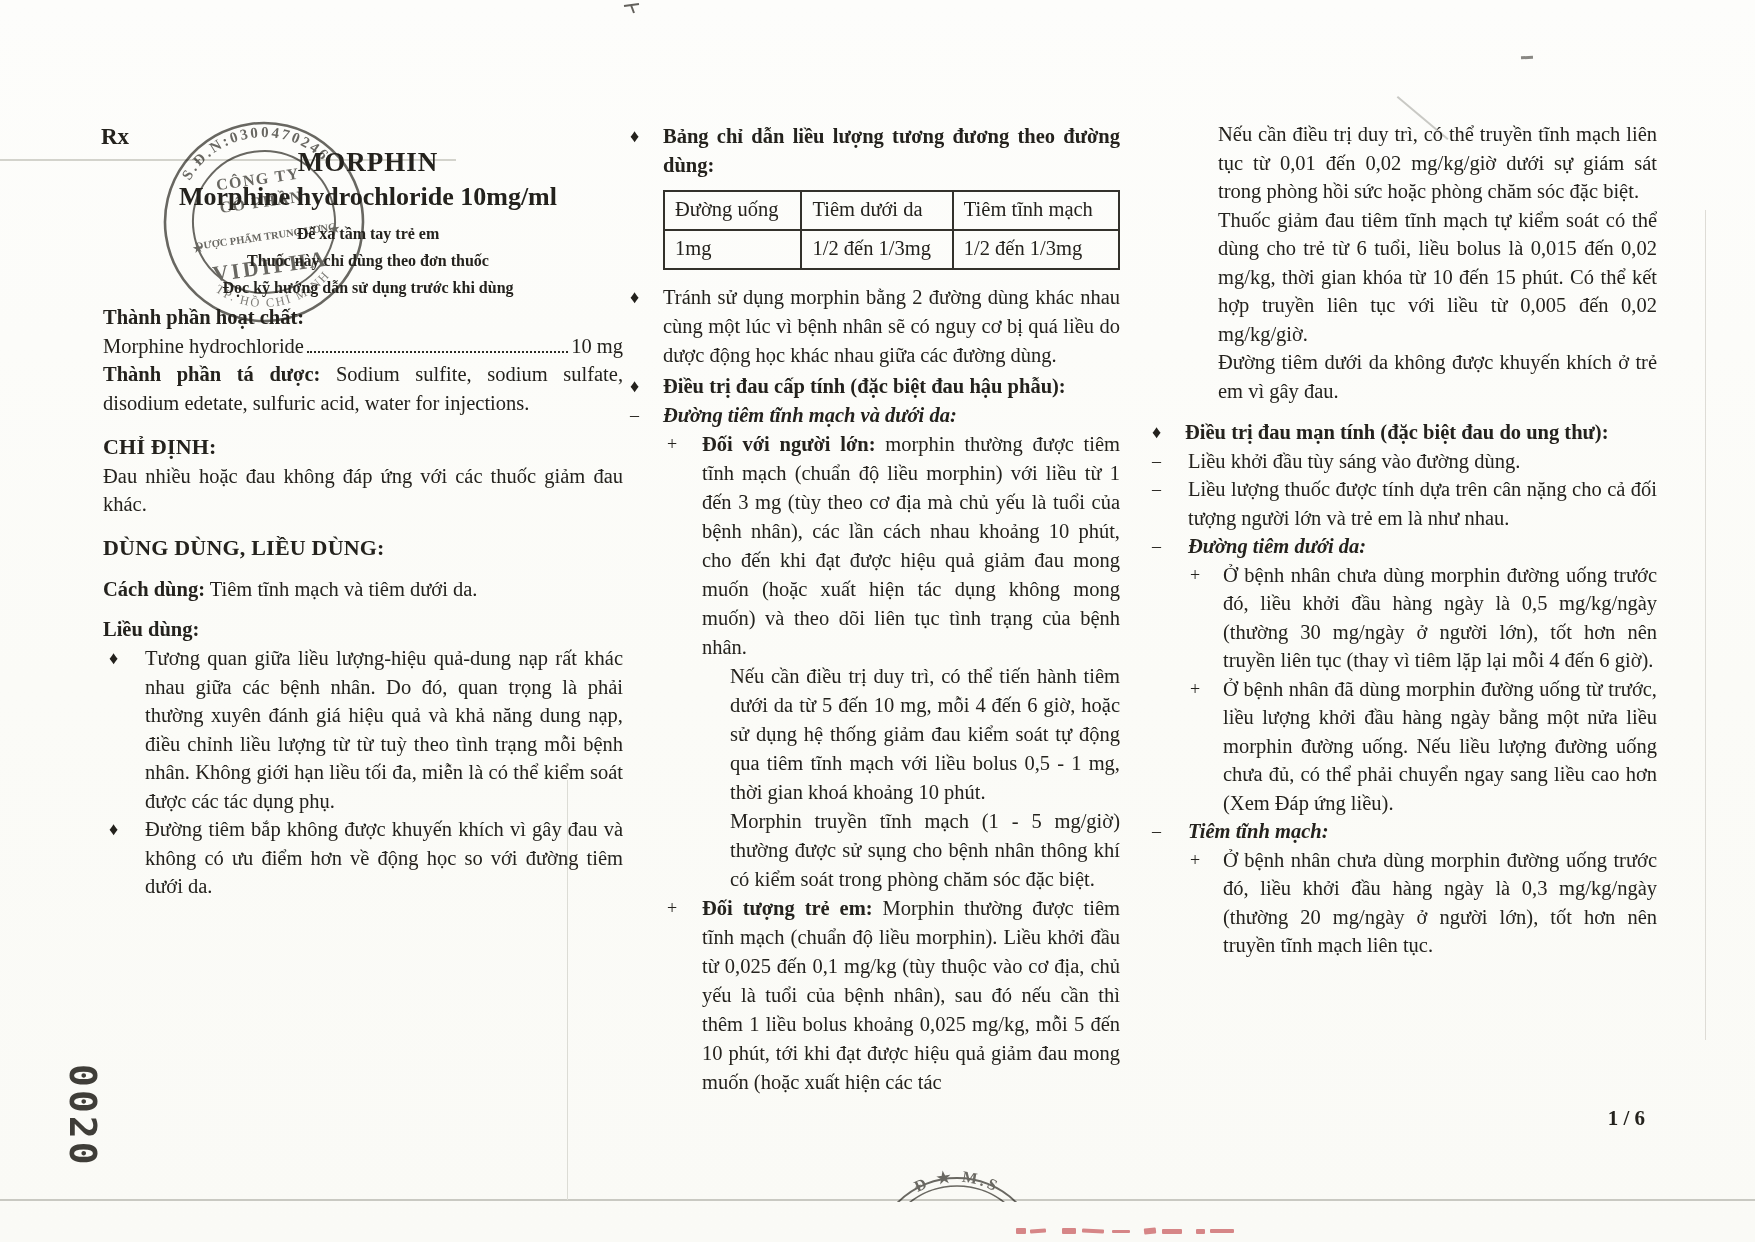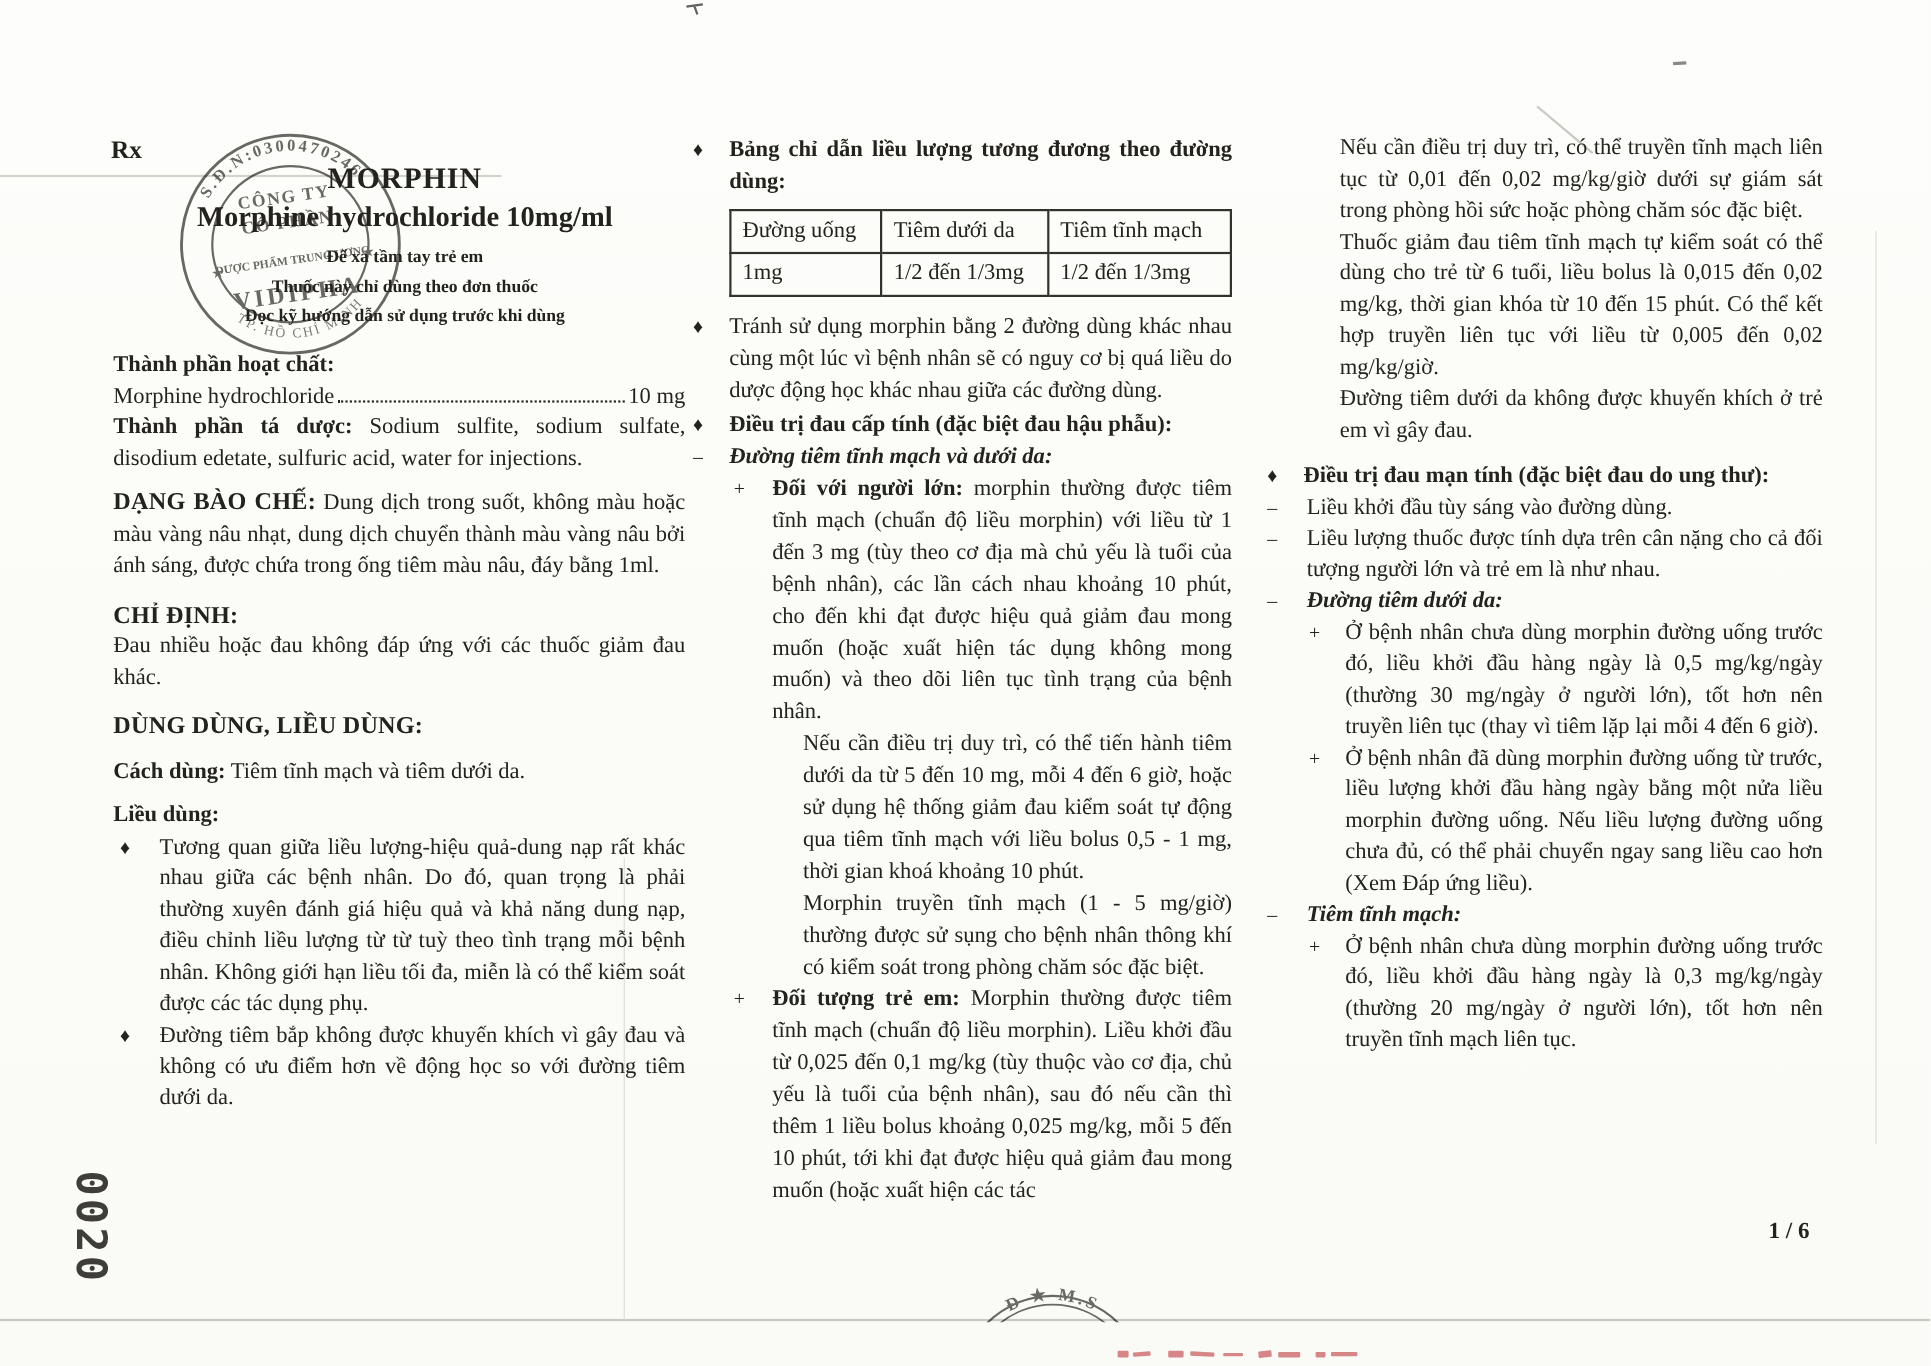--- a/index.html
+++ b/index.html
@@ -97,29 +97,28 @@
 
   <div class="col col1">
     <div class="titlewrap">
       <div class="t1">MORPHIN</div>
       <div class="t2">Morphine hydrochloride 10mg/ml</div>
       <div class="w" style="margin-top:5px;">Để xa tầm tay trẻ em</div>
       <div class="w">Thuốc này chỉ dùng theo đơn thuốc</div>
       <div class="w">Đọc kỹ hướng dẫn sử dụng trước khi dùng</div>
     </div>
 
-    <p style="margin-top:16px;"><b>Thành phần hoạt chất:</b></p>
+    <p style="margin-top:2px;"><b>Thành phần hoạt chất:</b></p>
     <div class="doserow">
       <span>Morphine hydrochloride</span>
       <span class="dots"></span>
       <span>10 mg</span>
     </div>
     <p><b>Thành phần tá dược:</b><span> Sodium sulfite, sodium sulfate, disodium edetate, sulfuric acid, water for injections.</span></p>
 
-    <p style="margin-top:11px;"><b class="h1">DẠNG BÀO CHẾ:</b><span> Dung dịch trong suốt, không màu hoặc màu vàng nâu nhạt, dung dịch chuyển thành màu vàng nâu bởi ánh sáng, được chứa trong ống tiêm màu nâu, đáy bằng 1ml.</span></p>
 
     <p class="h1" style="margin-top:16px;">CHỈ ĐỊNH:</p>
     <p>Đau nhiều hoặc đau không đáp ứng với các thuốc giảm đau khác.</p>
 
     <p class="h1" style="margin-top:15px;">DÙNG DÙNG, LIỀU DÙNG:</p>
     <p style="margin-top:13px;"><b>Cách dùng:</b><span> Tiêm tĩnh mạch và tiêm dưới da.</span></p>
     <p style="margin-top:11px;"><b>Liều dùng:</b></p>
 
     <div class="li c1li" style="margin-top:1px;">
       <span class="mk">♦</span>

